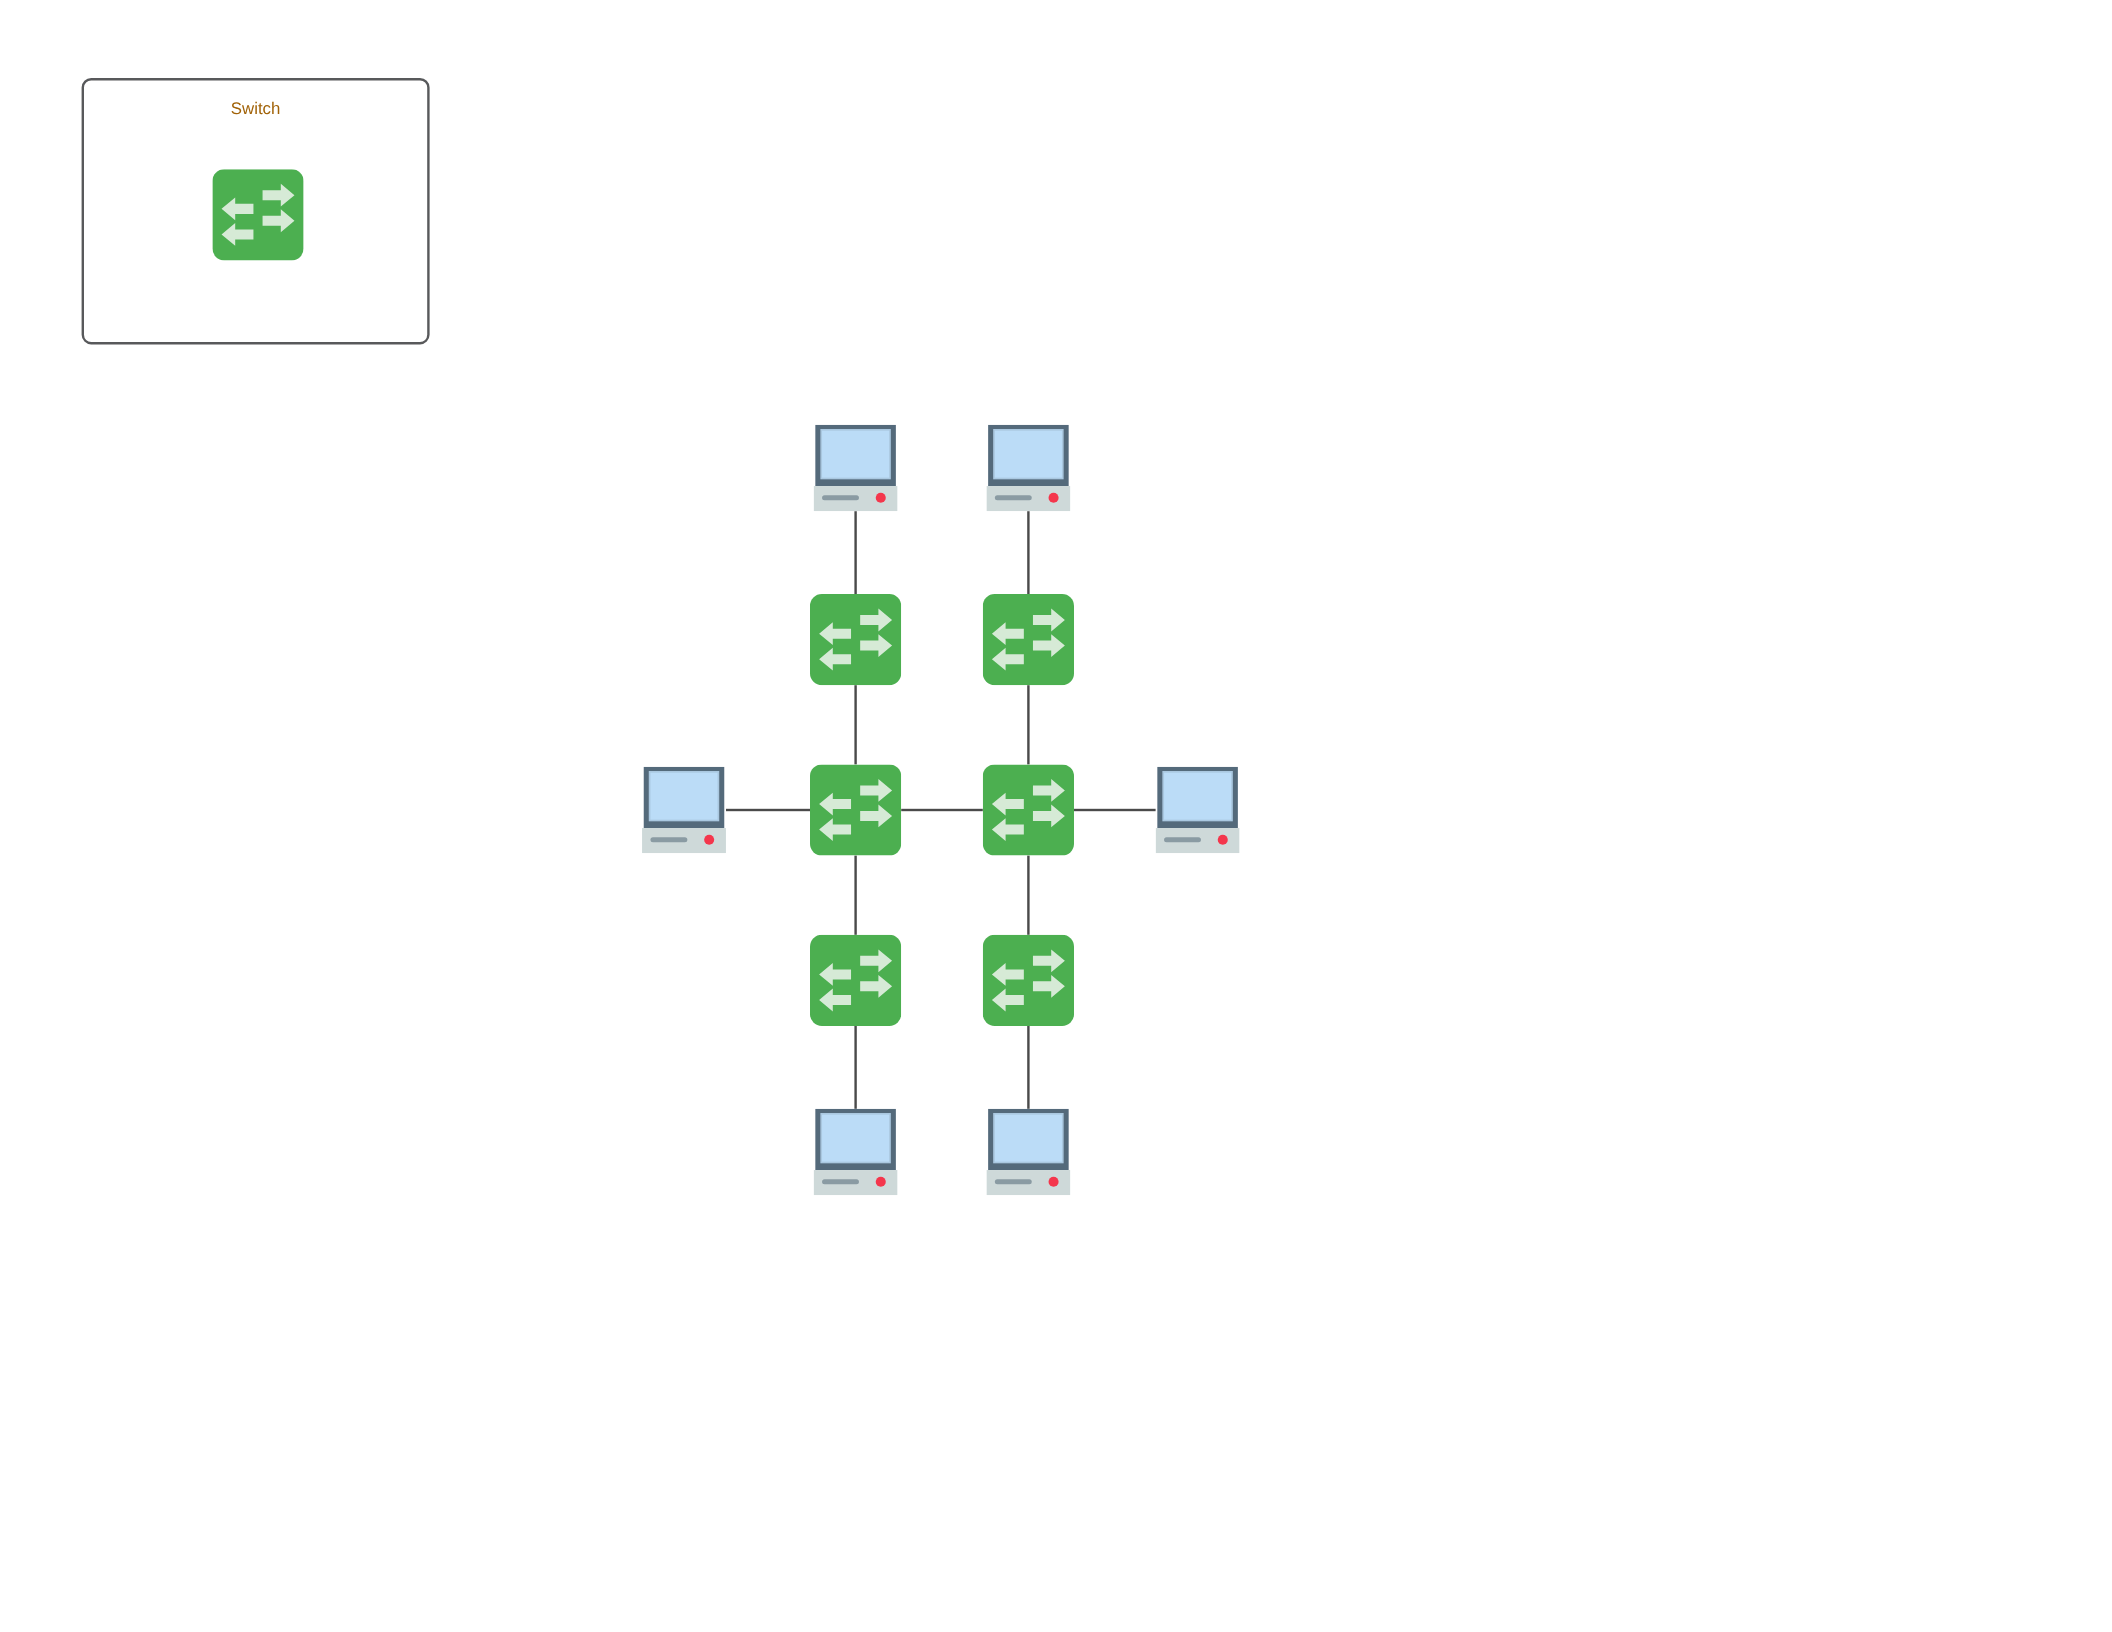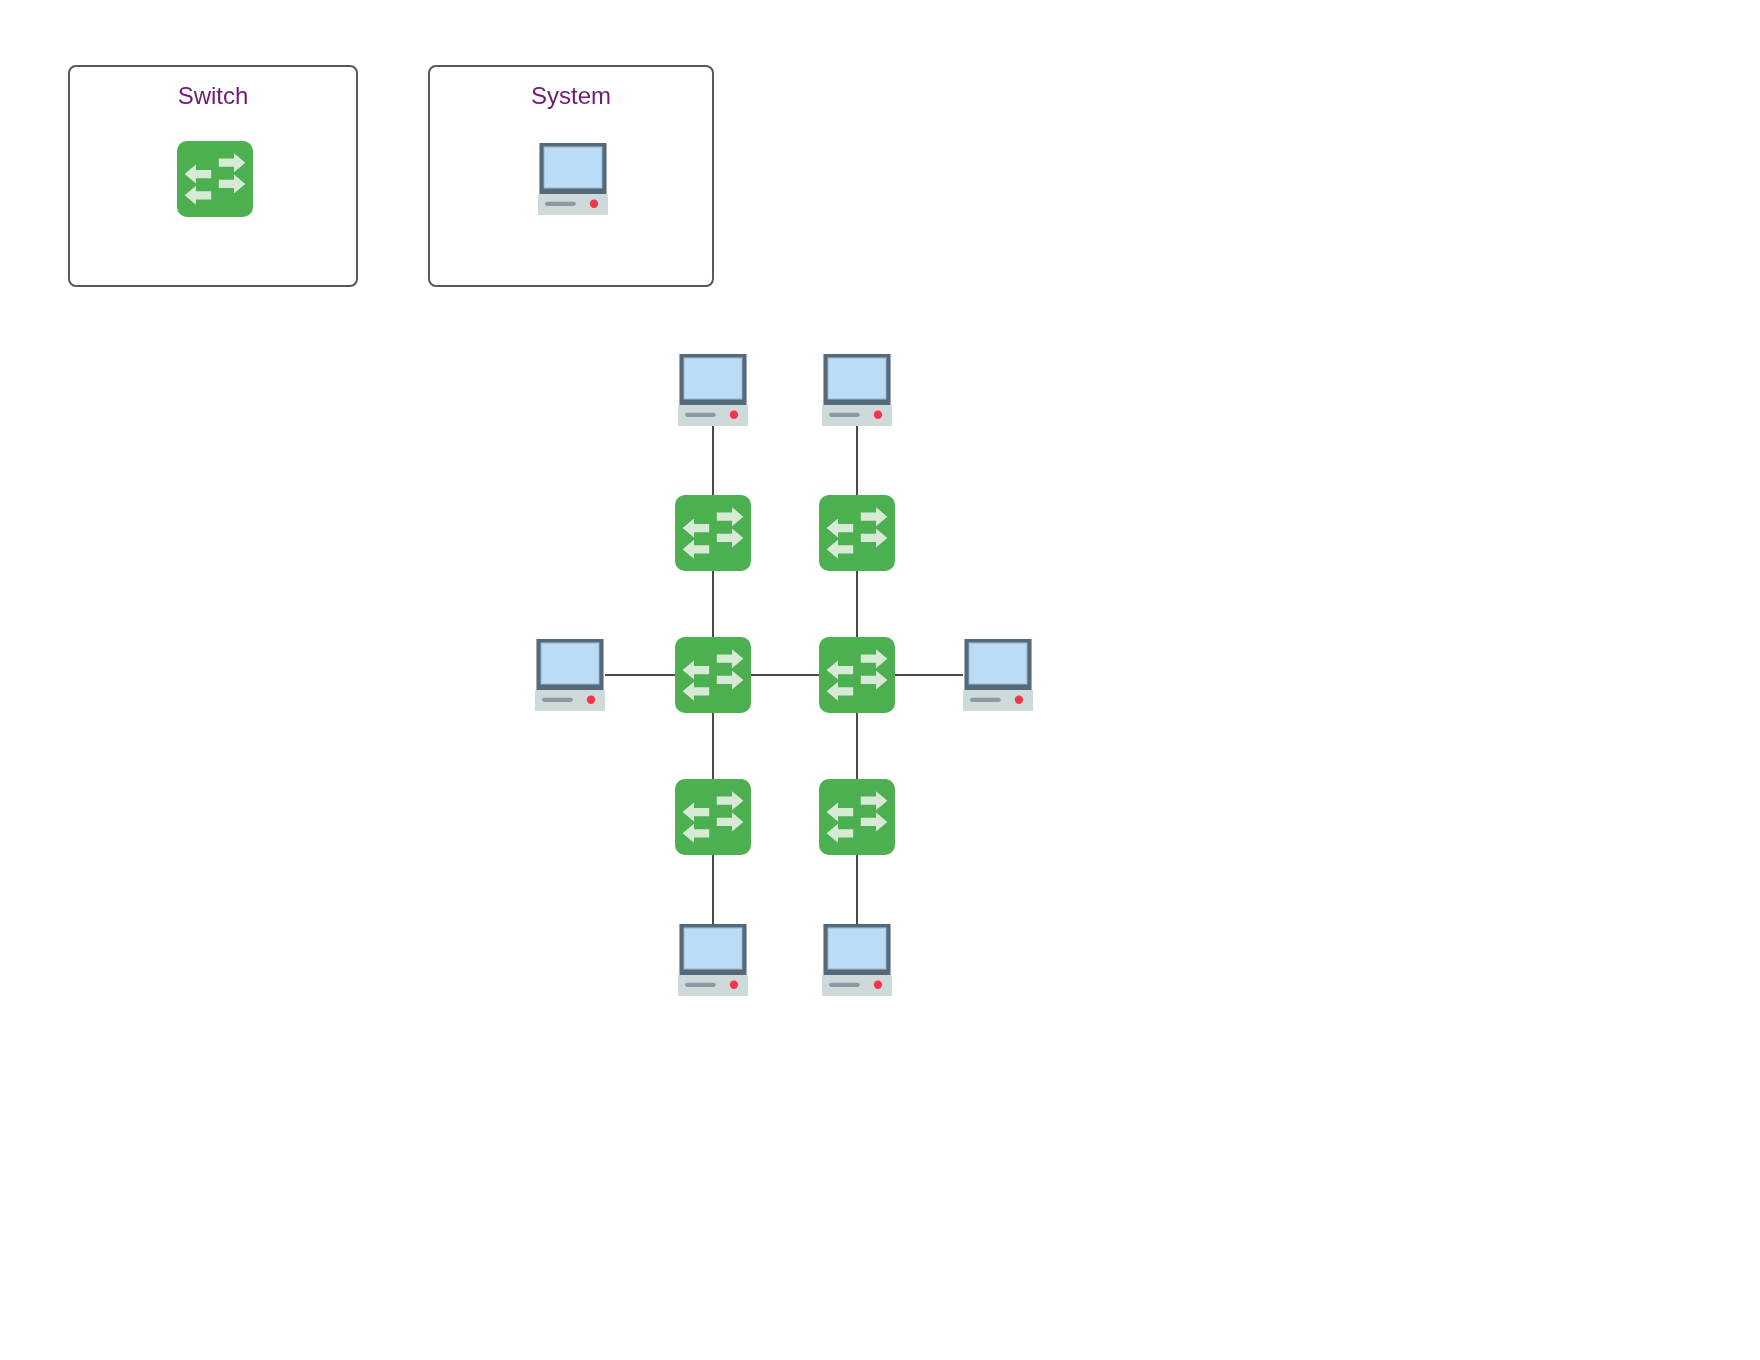--- a/index.html
+++ b/index.html
@@ -26,22 +26,22 @@
     box-sizing: border-box;
     border: 2px solid #58595b;
     border-radius: 8px;
     background: #ffffff;
   }
   .legend-title {
     position: absolute;
     left: 0;
     right: 0;
     text-align: center;
-    font-size: 24px;
-    color: #701a75;
+    font-size: 14px;
+    color: #a16207;
     font-family: "Liberation Sans", sans-serif;
     white-space: nowrap;
   }
   .icon-wrap {
     position: absolute;
   }
   .edge {
     position: absolute;
     background: #4a4a4a;
   }
@@ -59,32 +59,20 @@
   <svg width="76" height="76" viewBox="0 0 100 100" xmlns="http://www.w3.org/2000/svg">
     <rect x="0" y="0" width="100" height="100" rx="13" ry="13" fill="#4caf50"></rect>
 
     <path d="M55 23 L75 23 L75 16 L90 28.5 L75 41 L75 34 L55 34 Z" fill="#d6ead6"></path>
 
     <path d="M45 38 L25 38 L25 31 L10 43.5 L25 56 L25 49 L45 49 Z" fill="#d6ead6"></path>
 
     <path d="M55 51 L75 51 L75 44 L90 56.5 L75 69 L75 62 L55 62 Z" fill="#d6ead6"></path>
 
     <path d="M45 66 L25 66 L25 59 L10 71.5 L25 84 L25 77 L45 77 Z" fill="#d6ead6"></path>
-  </svg>
-      </div>
-    </div>
-    <div class="legend-box" style="left: 428px; top: 65px; width: 286px; height: 222px;">
-      <div class="legend-title" style="top: 15px;">System</div>
-      <div class="icon-wrap" style="left: 108px; top: 76px;">
-  <svg width="70" height="72" viewBox="0 0 100 103" xmlns="http://www.w3.org/2000/svg">
-    <rect x="2" y="0" width="96" height="73" fill="#546a7b"></rect>
-    <rect x="9" y="6" width="82" height="58" fill="#bbdcf7" stroke="#aac8e0" stroke-width="2"></rect>
-    <rect x="0" y="73" width="100" height="30" fill="#ced9d9"></rect>
-    <rect x="10" y="84" width="44" height="6" rx="3" fill="#8a9ba3"></rect>
-    <circle cx="80" cy="87" r="6" fill="#f4364c"></circle>
   </svg>
       </div>
     </div>
     <div class="edge edge-v" style="left: 712px; top: 426px; height: 69px; background: rgb(74, 74, 74);"></div>
     <div class="edge edge-v" style="left: 856px; top: 426px; height: 69px; background: rgb(74, 74, 74);"></div>
     <div class="edge edge-v" style="left: 712px; top: 571px; height: 66px; background: rgb(74, 74, 74);"></div>
     <div class="edge edge-v" style="left: 856px; top: 571px; height: 66px; background: rgb(74, 74, 74);"></div>
     <div class="edge edge-h" style="top: 674px; left: 605px; width: 70px; background: rgb(74, 74, 74);"></div>
     <div class="edge edge-h" style="top: 674px; left: 751px; width: 68px; background: rgb(74, 74, 74);"></div>
     <div class="edge edge-h" style="top: 674px; left: 895px; width: 68px; background: rgb(74, 74, 74);"></div>

